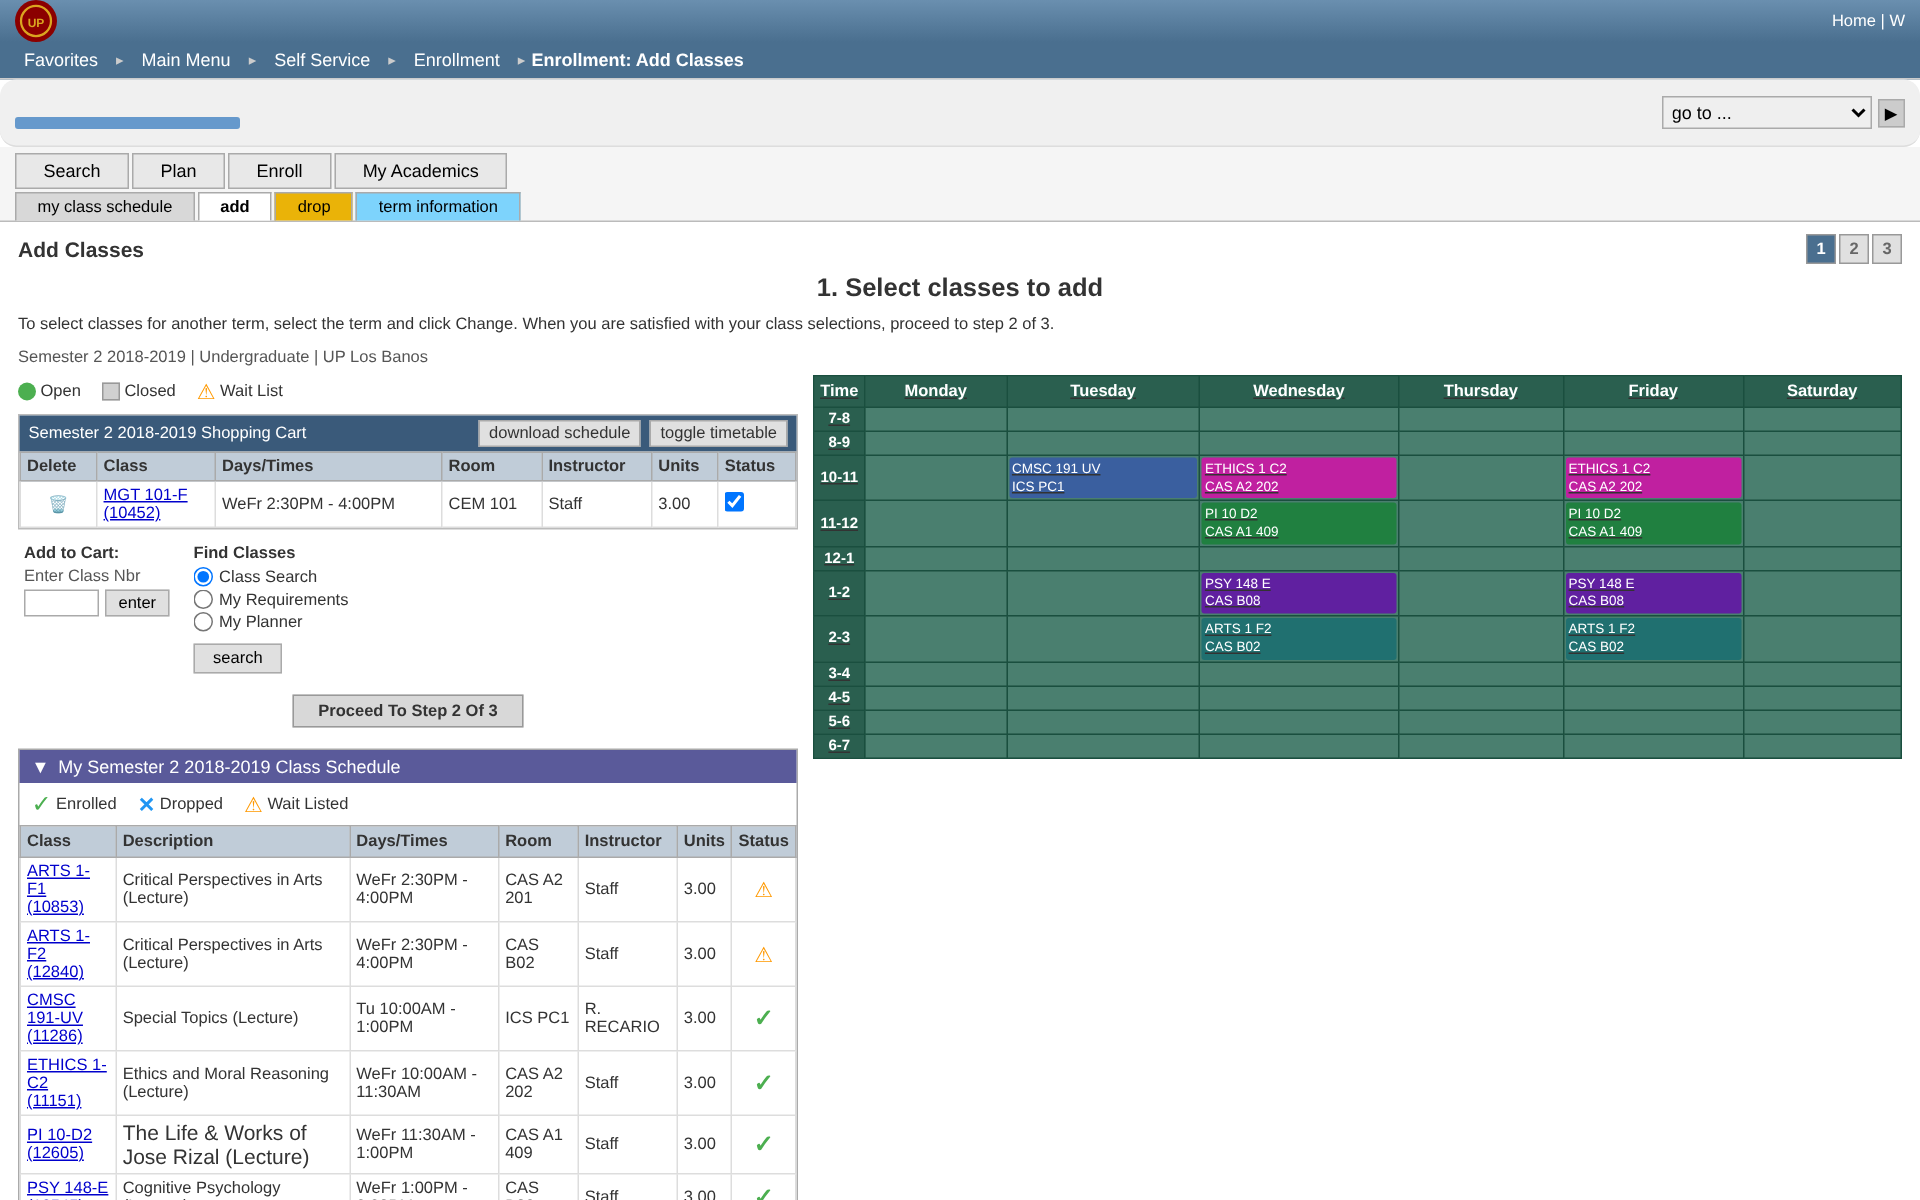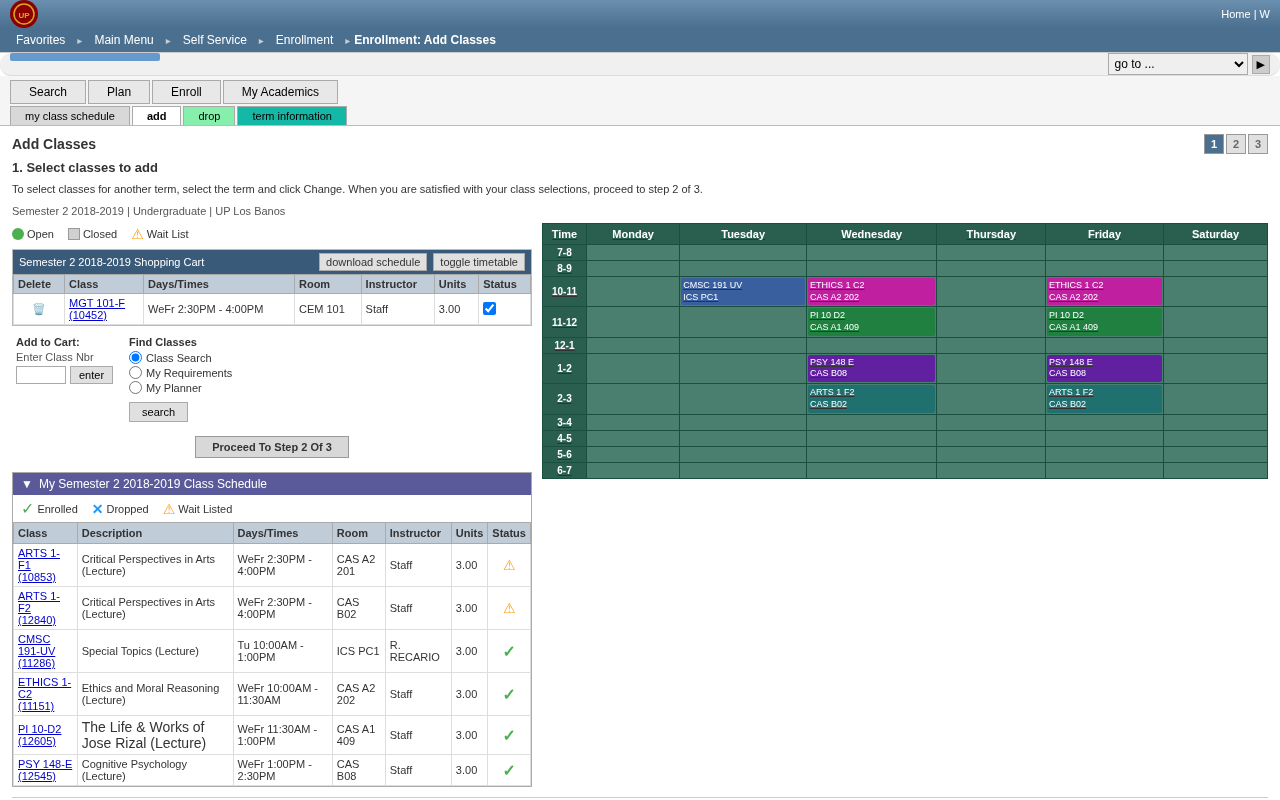--- a/index.html
+++ b/index.html
@@ -40,21 +40,21 @@
   <span style="color:#ccc; font-size:10px;">▸</span>
   <a class="top-nav-item" style="color:#fff; font-size:12px;">Main Menu</a>
   <span style="color:#ccc; font-size:10px;">▸</span>
   <a class="top-nav-item" style="color:#fff; font-size:12px;">Self Service</a>
   <span style="color:#ccc; font-size:10px;">▸</span>
   <a class="top-nav-item" style="color:#fff; font-size:12px;">Enrollment</a>
   <span style="color:#ccc; font-size:10px;">▸</span>
   <span style="color:#fff; font-size:12px; font-weight:bold;">Enrollment: Add Classes</span>
 </div>
 
-<div id="toolbar" style="display:flex; align-items:flex-start; padding: 0 10px; background:#f0f0f0; border-bottom: 1px solid #ddd; border-radius: 11px;">
+<div id="toolbar" style="display:flex; align-items:flex-end; padding: 11px 10px; background:#f0f0f0; border-bottom: 1px solid #ddd; border-radius: 11px;">
   <div style="flex:1;">
     <div style="background:#6699cc; height:8px; width:150px; border-radius:2px;"></div>
   </div>
   <div style="display:flex; align-items:center; gap:4px;">
     <select id="goto-select" style="font-size:12px; padding:2px; border:1px solid #aaa; width:140px;">
       <option>go to ...</option>
     </select>
     <button style="background:#ccc; border:1px solid #aaa; cursor:pointer; padding:2px 4px; font-size:11px;">▶</button>
   </div>
 </div>
@@ -62,36 +62,36 @@
 <div style="display:flex; padding: 4px 10px 0 10px; background:#f5f5f5; gap:2px;">
   <button style="border:1px solid #aaa; padding:4px 18px; background:#e8e8e8; font-size:12px; cursor:pointer;">Search</button>
   <button style="border:1px solid #aaa; padding:4px 18px; background:#e8e8e8; font-size:12px; cursor:pointer;">Plan</button>
   <button style="border:1px solid #aaa; padding:4px 18px; background:#e8e8e8; font-size:12px; cursor:pointer;">Enroll</button>
   <button style="border:1px solid #aaa; padding:4px 18px; background:#e8e8e8; font-size:12px; cursor:pointer;">My Academics</button>
 </div>
 
 <div style="display:flex; padding: 2px 10px 0 10px; gap:2px; background:#f5f5f5; border-bottom:1px solid #bbb;">
   <button style="border:1px solid #aaa; border-bottom:none; padding:3px 14px; background:#d8d8d8; font-size:11px; cursor:pointer;">my class schedule</button>
   <button style="border:1px solid #aaa; border-bottom:none; padding:3px 14px; background:#fff; font-size:11px; cursor:pointer; font-weight:bold;">add</button>
-  <button style="border:1px solid #aaa; border-bottom:none; padding:3px 14px; background:#86efac; font-size:11px; cursor:pointer;">drop</button>
-  <button style="border:1px solid #aaa; border-bottom:none; padding:3px 14px; background:#14b8a6; font-size:11px; cursor:pointer;">term information</button>
+  <button style="border:1px solid #aaa; border-bottom:none; padding:3px 14px; background:#eab308; font-size:11px; cursor:pointer;">drop</button>
+  <button style="border:1px solid #aaa; border-bottom:none; padding:3px 14px; background:#7dd3fc; font-size:11px; cursor:pointer;">term information</button>
 </div>
 
 <div id="page-content" style="padding:8px 12px;">
 
   <div style="font-size:14px; font-weight:bold; margin-bottom:6px; display:flex; align-items:center; justify-content:space-between;">
     <span>Add Classes</span>
     <div style="display:flex; gap:2px;">
       <div style="width:20px;height:20px;border:1px solid #999;display:flex;align-items:center;justify-content:center;font-size:11px;background:#4a6f8f;color:#fff;">1</div>
       <div style="width:20px;height:20px;border:1px solid #999;display:flex;align-items:center;justify-content:center;font-size:11px;background:#e0e0e0;color:#666;">2</div>
       <div style="width:20px;height:20px;border:1px solid #999;display:flex;align-items:center;justify-content:center;font-size:11px;background:#e0e0e0;color:#666;">3</div>
     </div>
   </div>
 
-  <div style="font-size:13px; font-weight:bold; margin-bottom:4px;">1.  Select classes to add</div>
+  <div style="font-size:17px; font-weight:bold; margin-bottom:4px;text-align:center;">1.  Select classes to add</div>
 
   <div style="font-size:11px; margin-bottom:6px; padding:4px 0;">To select classes for another term, select the term and click Change.  When you are satisfied with your class selections, proceed to step 2 of 3.</div>
 
   <div style="font-size:11px; color:#555; margin-bottom:6px;">Semester 2 2018-2019 | Undergraduate | UP Los Banos</div>
 
   <div style="display:flex; gap:10px; align-items:flex-start;">
 
     <div style="width:520px;">
 
       <div style="display:flex; align-items:center; gap:14px; padding:3px 0; font-size:11px; margin-bottom:4px;">
@@ -358,21 +358,21 @@
               <td style="border: 1px solid rgb(26, 79, 63); padding: 1px; vertical-align: top; min-height: 22px; background: rgb(74, 127, 111);">
                 <div style="background: rgb(32, 112, 112); color: rgb(255, 255, 255); font-size: 9px; padding: 2px; border-radius: 2px; line-height: 1.3;">ARTS 1 F2<br>CAS B02</div>
               </td>
               <td style="border: 1px solid rgb(26, 79, 63); padding: 1px; vertical-align: top; min-height: 22px; background: rgb(74, 127, 111);"></td>
               <td style="border: 1px solid rgb(26, 79, 63); padding: 1px; vertical-align: top; min-height: 22px; background: rgb(74, 127, 111);">
                 <div style="background: rgb(32, 112, 112); color: rgb(255, 255, 255); font-size: 9px; padding: 2px; border-radius: 2px; line-height: 1.3;">ARTS 1 F2<br>CAS B02</div>
               </td>
               <td style="border: 1px solid rgb(26, 79, 63); padding: 1px; vertical-align: top; min-height: 22px; background: rgb(74, 127, 111);"></td>
             </tr>
             <tr>
-              <td style="background: rgb(42, 95, 79); color: rgb(255, 255, 255); font-size: 10px; text-align: center; border: 1px solid rgb(26, 79, 63); padding: 2px; width: 44px; font-weight: bold;">3-4</td>
+              <td style="background: rgb(42, 95, 79); color: rgb(255, 255, 255); font-size: 10px; text-align: center; border: 1px solid rgb(26, 79, 63); padding: 2px; width: 34px; font-weight: bold;">3-4</td>
               <td style="border: 1px solid rgb(26, 79, 63); padding: 1px; vertical-align: top; min-height: 22px; background: rgb(74, 127, 111);"></td>
               <td style="border: 1px solid rgb(26, 79, 63); padding: 1px; vertical-align: top; min-height: 22px; background: rgb(74, 127, 111);"></td>
               <td style="border: 1px solid rgb(26, 79, 63); padding: 1px; vertical-align: top; min-height: 22px; background: rgb(74, 127, 111);"></td>
               <td style="border: 1px solid rgb(26, 79, 63); padding: 1px; vertical-align: top; min-height: 22px; background: rgb(74, 127, 111);"></td>
               <td style="border: 1px solid rgb(26, 79, 63); padding: 1px; vertical-align: top; min-height: 22px; background: rgb(74, 127, 111);"></td>
               <td style="border: 1px solid rgb(26, 79, 63); padding: 1px; vertical-align: top; min-height: 22px; background: rgb(74, 127, 111);"></td>
             </tr>
             <tr>
               <td style="background: rgb(42, 95, 79); color: rgb(255, 255, 255); font-size: 10px; text-align: center; border: 1px solid rgb(26, 79, 63); padding: 2px; width: 34px; font-weight: bold;">4-5</td>
               <td style="border: 1px solid rgb(26, 79, 63); padding: 1px; vertical-align: top; min-height: 22px; background: rgb(74, 127, 111);"></td>

